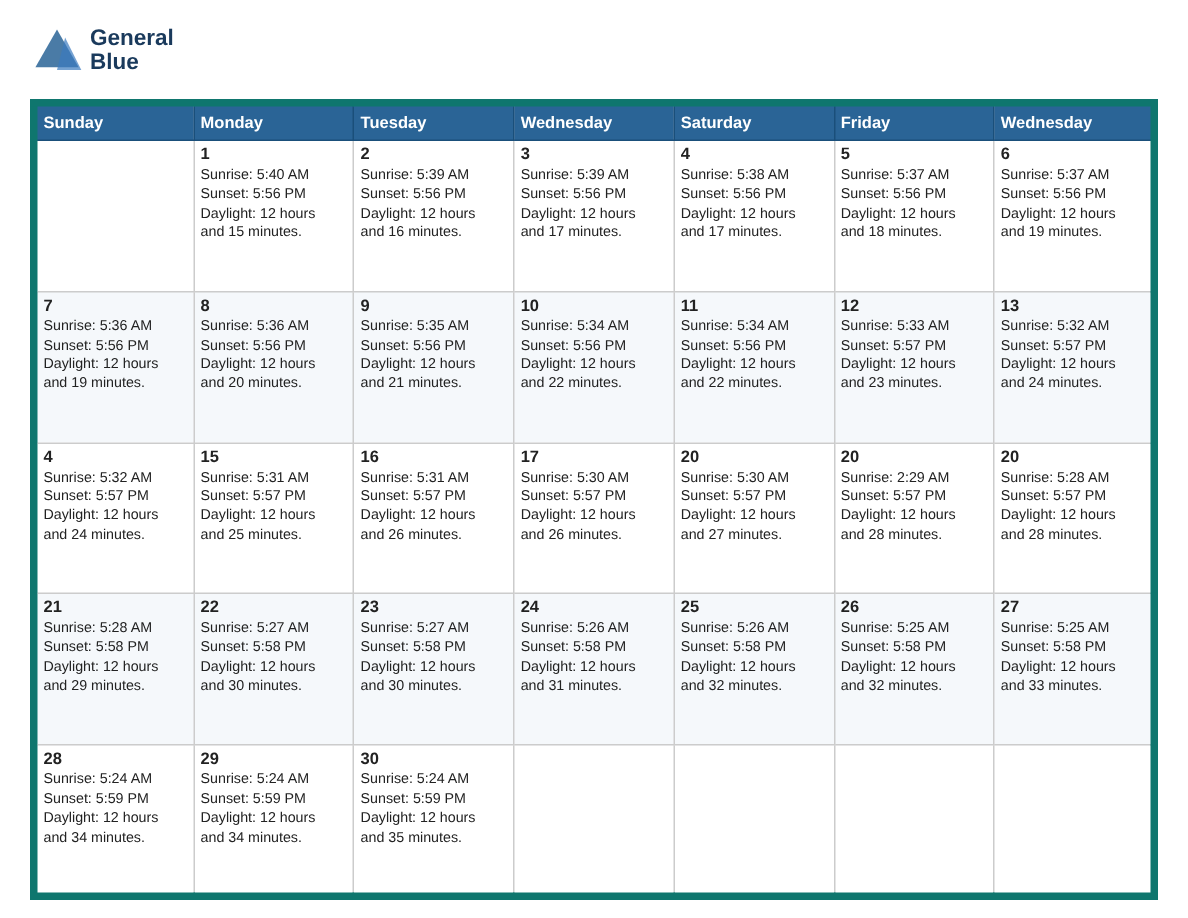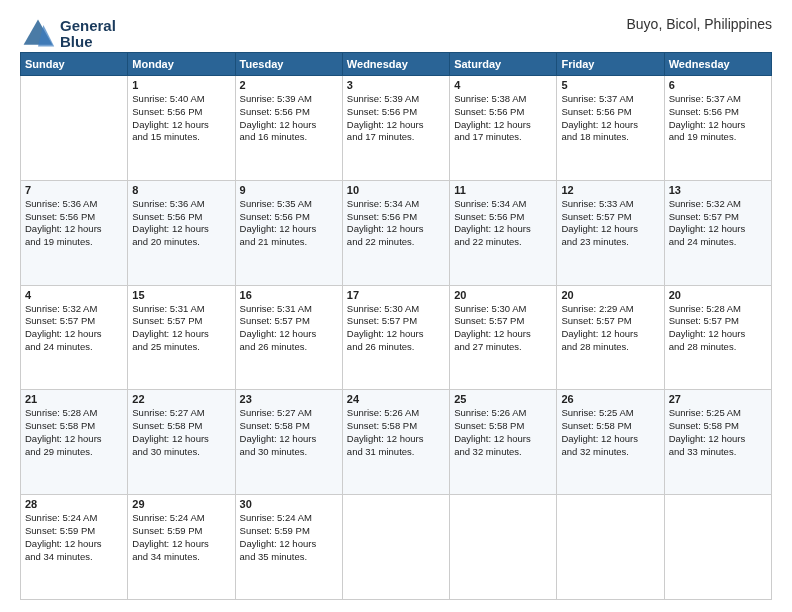--- a/index.html
+++ b/index.html
@@ -14,21 +14,21 @@
       width: 792px;
       height: 612px;
       padding: 16px 20px 12px 20px;
       display: flex;
       flex-direction: column;
     }
     .header {
       display: flex;
       justify-content: space-between;
       align-items: flex-start;
-      margin-bottom: 0;
+      margin-bottom: 14px;
     }
     .logo {
       display: flex;
       align-items: center;
       gap: 4px;
     }
     .logo-text {
       font-size: 15px;
       font-weight: bold;
       color: #1a3a5c;
@@ -46,21 +46,21 @@
       font-weight: bold;
       color: #1a1a1a;
       line-height: 1.1;
     }
     .location {
       font-size: 14px;
       color: #333;
     }
     .calendar {
       flex: 1;
-      border: 1px solid #0f766e;
+      border: 5px solid #0f766e;
       border-collapse: collapse;
       width: 100%;
       table-layout: fixed;
     }
     .calendar th {
       background: #2a6496;
       color: #fff;
       font-size: 11px;
       font-weight: bold;
       padding: 5px 4px;
@@ -95,21 +95,20 @@
       <svg class="logo-icon" viewBox="0 0 40 40">
         <polygon points="20,4 36,32 4,32" fill="#2a6496" opacity="0.85"></polygon>
         <polygon points="26,10 38,34 20,34" fill="#3a7abf" opacity="0.7"></polygon>
       </svg>
       <div class="logo-text">
         <div>General</div>
         <div>Blue</div>
       </div>
     </div>
     <div class="title-block">
-      <div class="location">Buyo, Bicol, Philippines</div>
     </div>
   </div>
 
   <table class="calendar">
     <thead>
       <tr>
 
       <th>Sunday</th>
           <th>Monday</th>
           <th>Tuesday</th>

